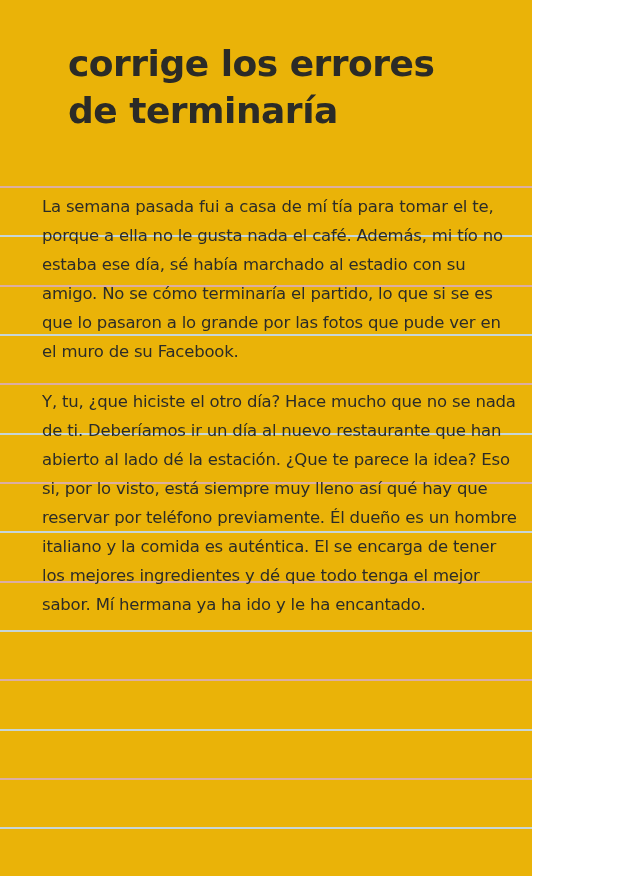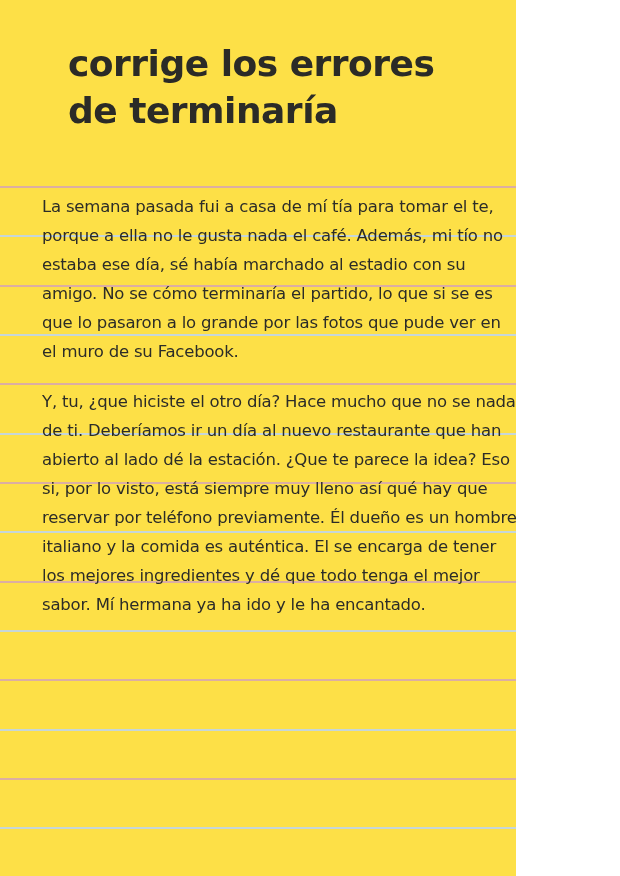--- a/index.html
+++ b/index.html
@@ -9,21 +9,22 @@
   body {
     width: 620px;
     height: 876px;
     overflow: hidden;
     font-family: "DejaVu Sans", sans-serif;
   }
   .page {
     position: relative;
     width: 516px;
     height: 876px;
-    background: #fde047;
+    background: #eab308;
+    padding-left: 16px;
   }
   .ruled-line {
     position: absolute;
     left: 0;
     width: 100%;
     height: 2px;
     pointer-events: none;
   }
   .title {
     position: absolute;

